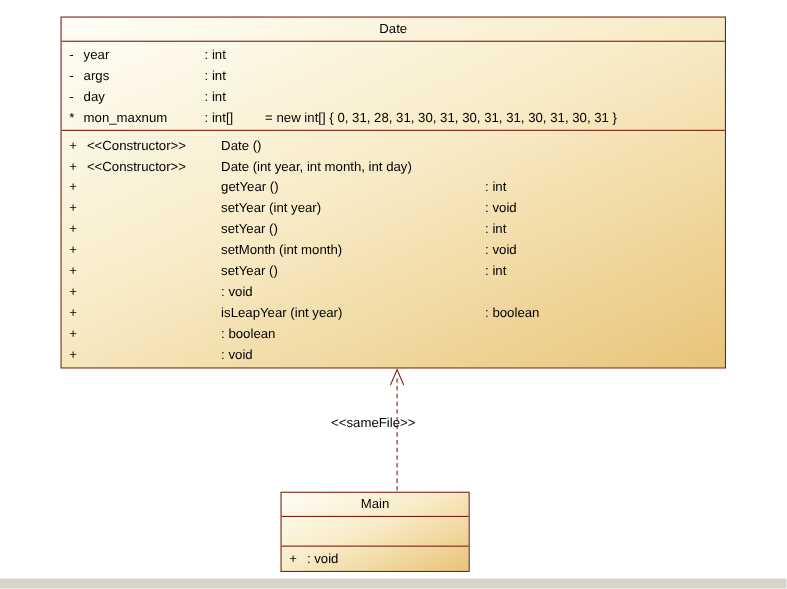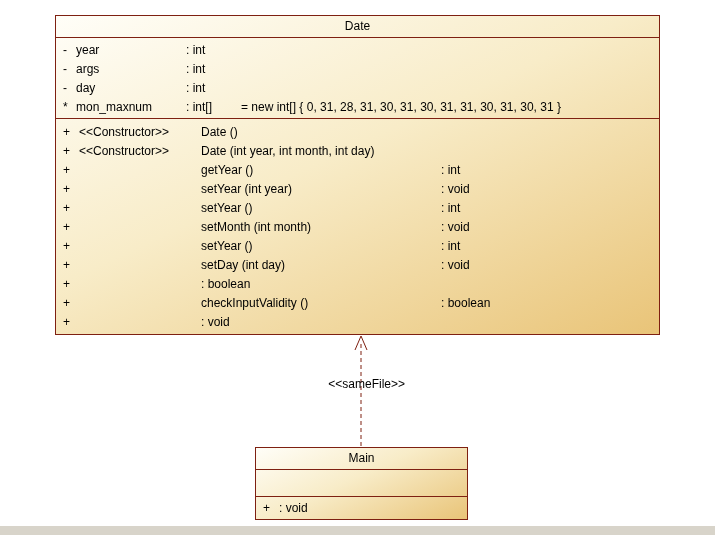--- a/index.html
+++ b/index.html
@@ -41,36 +41,36 @@
   .col{ display:block; overflow:visible; white-space:nowrap; }
 
   
   #date-box{ left:55px; top:15px; width:605px; height:320px; }
   #date-attrs{ padding:3px 0 0 7px; height:81px; }
   #date-attrs .member-row{ display:grid; grid-template-columns:13px 110px 55px 1fr; }
   #date-ops{ padding:4px 0 0 7px; }
   #date-ops .member-row{ display:grid; grid-template-columns:16px 122px 240px 1fr; }
 
   
-  #main-box{ left:255px; top:447px; width:213px; height:73px; }
+  #main-box{ left:255px; top:447px; width:172px; height:73px; }
   #main-attrs{ height:27px; }
   #main-ops{ padding:2px 0 0 7px; }
   #main-ops .member-row{ display:grid; grid-template-columns:16px 130px 1fr; }
 
   
   #relation-arrow{
     position:absolute; left:0; top:0; width:715px; height:535px;
     pointer-events:none;
   }
   #relation-arrow .dash{ stroke:var(--arrow); stroke-width:1; stroke-dasharray:4 3; }
   #relation-arrow .head{ stroke:var(--arrow); stroke-width:1; fill:none; }
 
   #relation-label{
-    position:absolute; left:285px; top:377px; width:120px;
-    text-align:right; height:15px; line-height:15px;
+    position:absolute; left:301px; top:377px; width:120px;
+    text-align:left; height:15px; line-height:15px;
   }
 
   #bottom-edge{
     position:absolute; left:0; bottom:0; width:715px; height:9px;
     background:var(--edge);
   }
 </style>
 </head>
 <body>
 
@@ -141,32 +141,31 @@
       </div>
       <div class="member-row">
         <span class="col col-vis">+</span>
         <span class="col col-stereo"></span>
         <span class="col col-sig">setYear ()</span>
         <span class="col col-ret">: int</span>
       </div>
       <div class="member-row">
         <span class="col col-vis">+</span>
         <span class="col col-stereo"></span>
-        <span class="col col-sig">setDay (int day)</span>
         <span class="col col-ret">: void</span>
       </div>
       <div class="member-row">
         <span class="col col-vis">+</span>
         <span class="col col-stereo"></span>
+        <span class="col col-sig">isLeapYear (int year)</span>
         <span class="col col-ret">: boolean</span>
       </div>
       <div class="member-row">
         <span class="col col-vis">+</span>
         <span class="col col-stereo"></span>
-        <span class="col col-sig">checkInputValidity ()</span>
         <span class="col col-ret">: boolean</span>
       </div>
       <div class="member-row">
         <span class="col col-vis">+</span>
         <span class="col col-stereo"></span>
         <span class="col col-ret">: void</span>
       </div>
     </div>
 </div>
 

